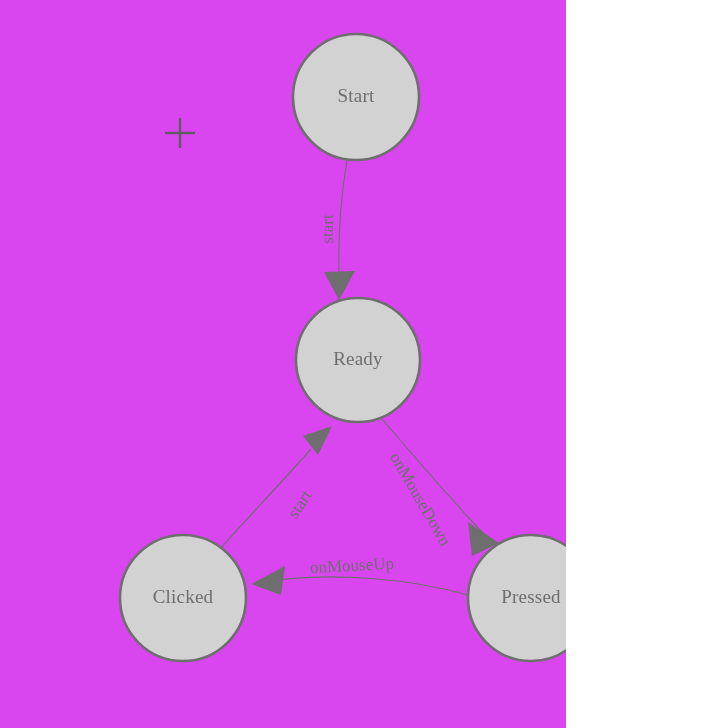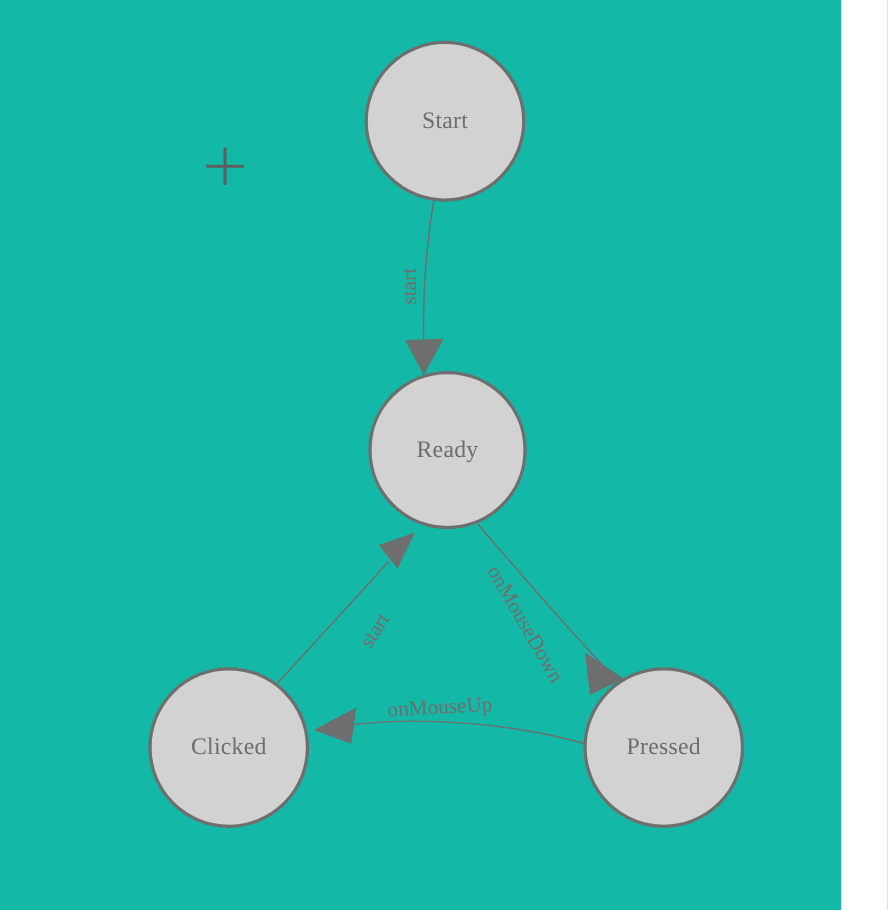--- a/index.html
+++ b/index.html
@@ -57,21 +57,21 @@
   }
   .cursor-mark {
     stroke: #5e5e5e;
     stroke-width: 2.4;
     fill: none;
   }
 </style>
 </head>
 <body>
 
-<div id="canvas-wrap" style="width: 673px; height: 728px; background: #14b8a6;">
+<div id="canvas-wrap" style="width: 566px; height: 728px; background: #d946ef;">
 
   <svg id="diagram" viewBox="0 0 710 728">
 
     <g>
 
       <g>
         <path class="edge-path" d="M 347 160 C 341 196 338 238 339 275" style="stroke: rgb(110, 110, 110);"></path>
         <polygon class="arrow-head" points="324,272 355,271 339,300" style="fill: rgb(110, 110, 110);"></polygon>
       </g>
 

